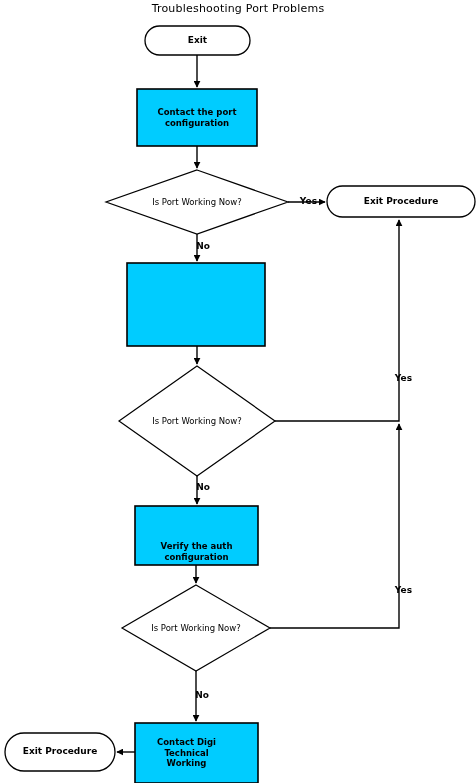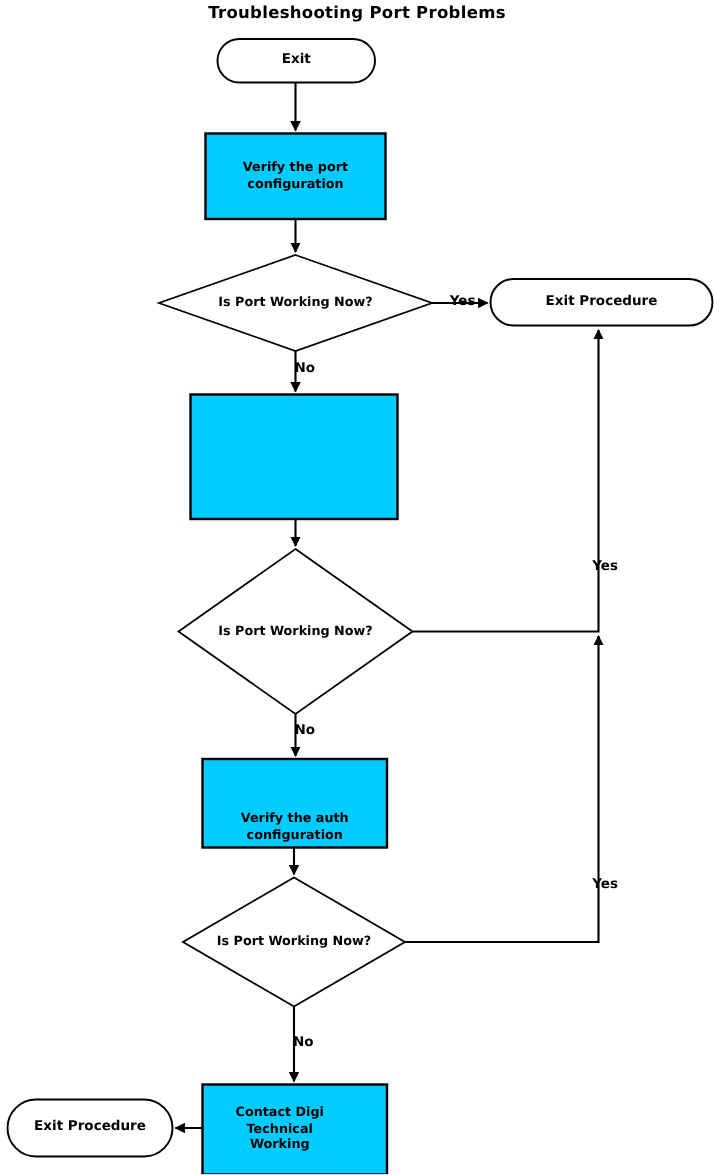--- a/index.html
+++ b/index.html
@@ -35,34 +35,34 @@
     pointer-events: none;
     white-space: pre-line;
   }
   .title {
     position: absolute;
     left: 0;
     top: 2px;
     width: 476px;
     text-align: center;
     font-size: 11px;
-    font-weight: bold;
+    font-weight: normal;
     color: #000000;
     letter-spacing: 0.2px;
   }
   .edge-label {
     position: absolute;
     font-size: 9px;
     font-weight: bold;
     color: #000000;
     text-align: right;
   }
   .proc-text { font-size: 8.5px; font-weight: bold; }
   .term-text { font-size: 9px; font-weight: bold; }
-  .dec-text  { font-size: 8.5px; font-weight: bold; }
+  .dec-text  { font-size: 8.5px; font-weight: normal; }
 </style>
 </head>
 <body>
 
 <div id="canvas">
 
   <div class="title">Troubleshooting  Port Problems</div>
 
   <svg id="flow-svg" viewBox="0 0 476 783">
     <defs>
@@ -110,21 +110,21 @@
     <polyline points="270,628 399,628 399,424" fill="none" stroke="#000000" stroke-width="1.4" marker-end="url(#arrow)"></polyline>
 
     <line x1="196" y1="671" x2="196" y2="721" stroke="#000000" stroke-width="1.4" marker-end="url(#arrow)"></line>
 
     <line x1="135" y1="752" x2="117" y2="752" stroke="#000000" stroke-width="1.4" marker-end="url(#arrow)"></line>
   </svg>
 
   <div class="node-label term-text" style="left:145px; top:26px; width:105px; height:29px;">Exit</div>
 
   <div class="node-label proc-text" style="left:137px; top:89px; width:120px; height:57px; flex-direction:column;">
-    <span>Verify the port</span>
+    <span>Contact the port</span>
     <span>configuration</span>
   </div>
 
   <div class="node-label dec-text" style="left:107px; top:188px; width:180px; height:28px;">Is Port Working Now?</div>
 
   <div class="node-label term-text" style="left:327px; top:186px; width:148px; height:31px;">Exit Procedure</div>
 
 
   <div class="node-label dec-text" style="left:119px; top:408px; width:156px; height:26px;">Is Port Working Now?</div>
 

